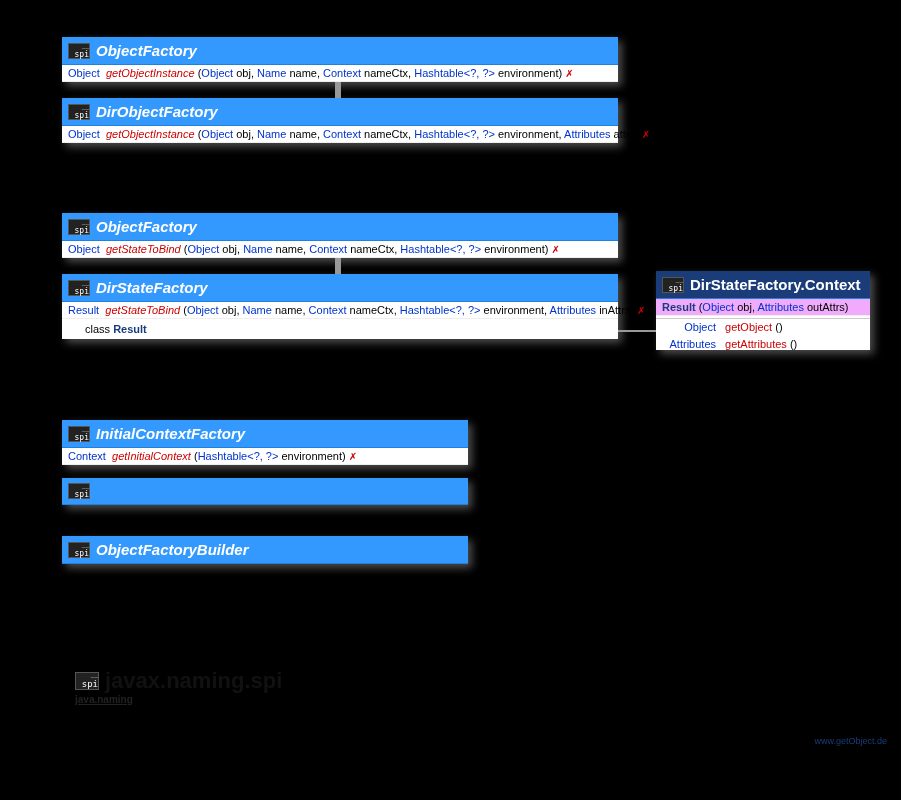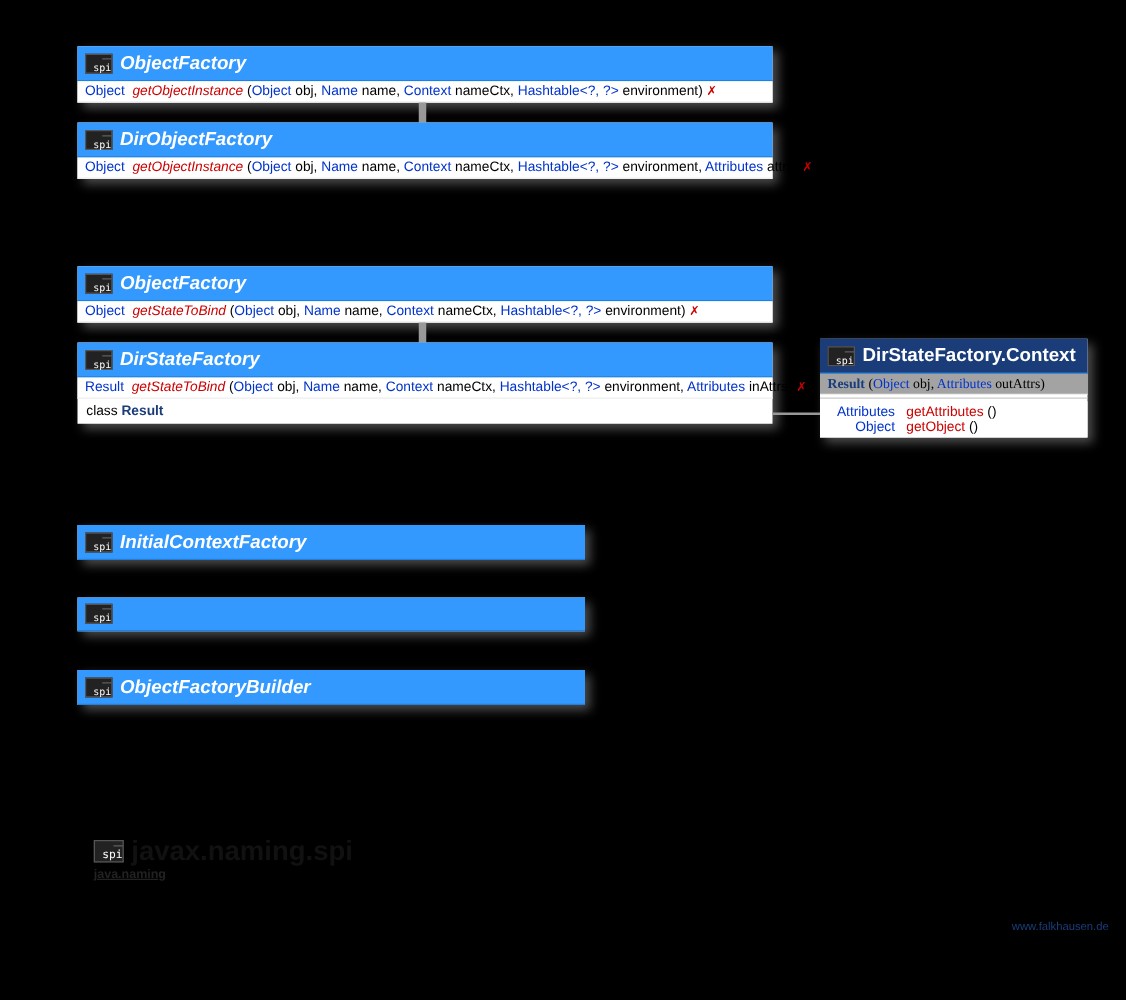--- a/index.html
+++ b/index.html
@@ -59,33 +59,32 @@
     padding: 0;
   }
   .sig-row {
     padding: 2px 6px;
     background: #fff;
     border-bottom: 1px solid #eee;
     white-space: nowrap;
     font-size: 11px;
   }
   .sig-row.yellow {
-    background: #a3a3a3;
-    font-family: Liberation Serif, serif;
+    background: #f0abfc;
   }
   .ret-type { color: #0033cc; }
   .method-name { color: #cc0000; }
   .method-name.italic { font-style: italic; }
   .param-type { color: #0033cc; }
   .param-name { color: #000; }
   .paren { color: #000; }
   .throws { color: #cc0000; font-size:10px; }
   .kw { color: #000; }
   .nested-row {
-    padding: 4px 7px;
+    padding: 4px 23px;
     color: #1a3d7a;
     font-size: 11px;
   }
   .nested-row .cls { font-weight: bold; }
   .connector {
     position: absolute;
     background: #999;
   }
   .connector.vert { width: 6px; }
   .connector.horiz { height: 4px; }
@@ -200,35 +199,43 @@
   <div class="class-header navy">
     <span class="spi-icon">spi</span>
     <span>DirStateFactory.Context</span>
   </div>
   <div class="class-body">
     <div class="sig-row yellow">
       <b><span class="" style="color:#1a3d7a">Result</span></b>
       <span class="paren"> (</span><span class="param-type">Object</span> <span class="param-name">obj</span>, <span class="param-type">Attributes</span> <span class="param-name">outAttrs</span><span class="paren">)</span>
     </div>
     <div class="line-sep"></div>
+    <div class="sig-row" style="border:none;padding-top:0;">
+      <span class="ret-col" style="width:54px;"><span class="ret-type">Object</span></span>
+      <span class="method-name">getObject</span><span class="paren"> ()</span>
+    </div>
     <div class="sig-row" style="border:none;padding-top:3px;padding-bottom:0;">
       <span class="ret-col" style="width:54px;"><span class="ret-type">Attributes</span></span>
       <span class="method-name">getAttributes</span><span class="paren"> ()</span>
     </div>
-    <div class="sig-row" style="border:none;padding-top:0;">
-      <span class="ret-col" style="width:54px;"><span class="ret-type">Object</span></span>
-      <span class="method-name">getObject</span><span class="paren"> ()</span>
-    </div>
   </div>
 </div>
 
 <div class="class-box" style="left:62px; top:420px; width:406px;">
   <div class="class-header">
     <span class="spi-icon">spi</span>
     <span>InitialContextFactory</span>
+  </div>
+  <div class="class-body">
+    <div class="sig-row">
+      <span class="ret-type">Context</span>&nbsp;
+      <span class="method-name italic">getInitialContext</span>
+      <span class="paren"> (</span><span class="param-type">Hashtable&lt;?, ?&gt;</span> <span class="param-name">environment</span><span class="paren">)</span>
+      <span class="throws">✗</span>
+    </div>
   </div>
 </div>
 
 <div class="class-box" style="left:62px; top:478px; width:406px;">
   <div class="class-header">
     <span class="spi-icon">spi</span>
   </div>
 </div>
 
 <div class="class-box" style="left:62px; top:536px; width:406px;">
@@ -239,13 +246,13 @@
 </div>
 
 <div class="package-box" style="left:75px; top:668px;">
   <div class="pkg-name">
     <span class="spi-icon" style="width:22px;height:16px;font-size:9px;line-height:8px;">spi</span>
     <span>javax.naming.spi</span>
   </div>
   <div class="pkg-sub">java.naming</div>
 </div>
 
-<div class="watermark" style="right:14px; top:736px;">www.falkhausen.de</div>
+<div class="watermark" style="right:14px; top:736px;">www.getObject.de</div>
 
 </body></html>

